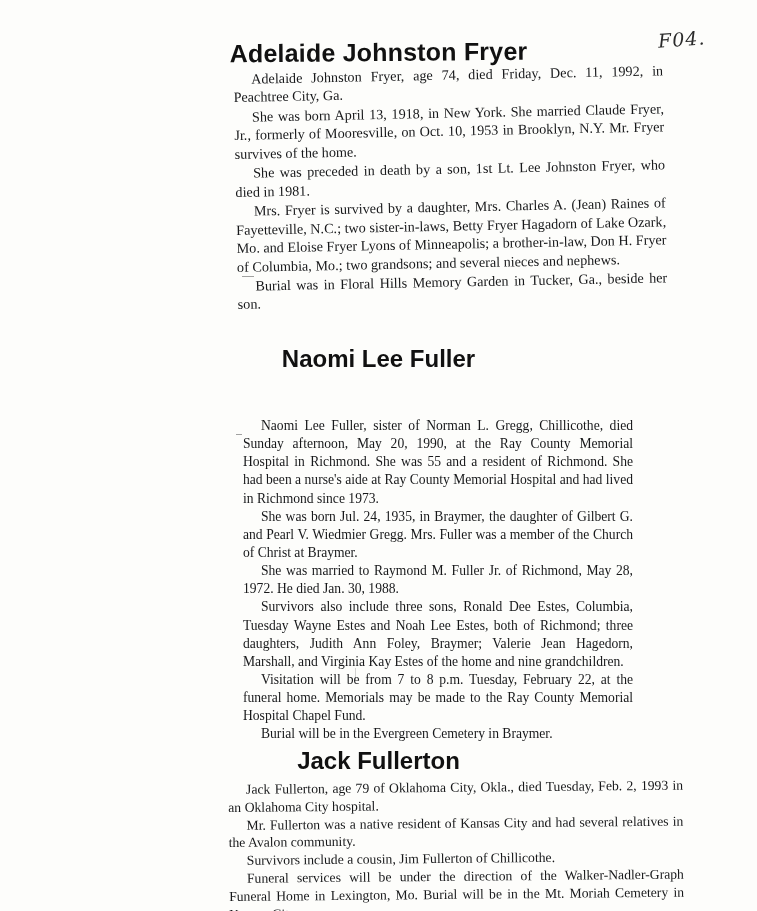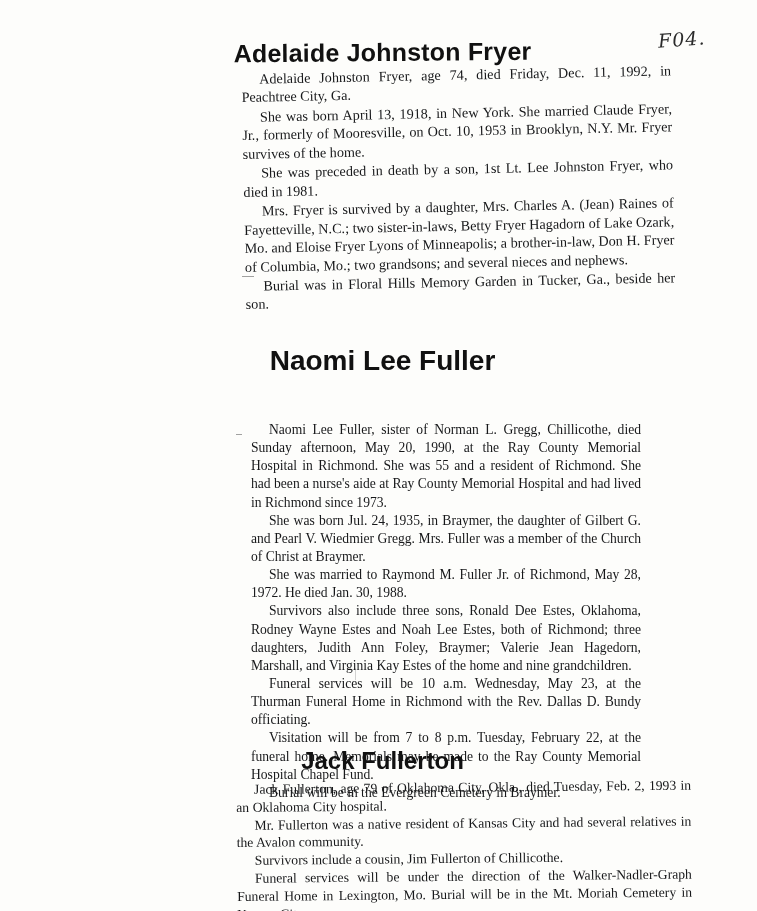--- a/index.html
+++ b/index.html
@@ -30,21 +30,21 @@
     font-family: "DejaVu Serif", serif;
     font-size: 19px;
     letter-spacing: 1px;
     color: #2b2b2b;
     transform: rotate(-4deg);
     font-style: italic;
   }
 
   .obit {
     position: absolute;
-    left: 8px;
+    left: 0;
     right: 0;
   }
 
   .obit-title {
     text-align: center;
     font-family: "Liberation Sans", sans-serif;
     font-weight: bold;
     color: #111;
   }
 
@@ -77,21 +77,21 @@
     transform: rotate(-1.15deg);
     transform-origin: left top;
   }
   #obit-fryer .obit-body p { margin-bottom: 1px; }
 
   
   #obit-fuller {
     top: 345px;
   }
   #obit-fuller .obit-title {
-    font-size: 28px;
+    font-size: 24px;
     margin-bottom: 7px;
   }
   #obit-fuller .obit-body {
     width: 390px;
     margin-left: 243px;
     font-size: 13.6px;
     line-height: 1.335;
     margin-top: 44px;
   }
 
@@ -156,22 +156,21 @@
       <p>Burial was in Floral Hills Memory Garden in Tucker, Ga., beside her son.</p>
     </div>
   </div>
 
   <div class="obit" id="obit-fuller">
     <div class="obit-title">Naomi Lee Fuller</div>
     <div class="obit-body">
       <p>Naomi Lee Fuller, sister of Norman L. Gregg, Chillicothe, died Sunday afternoon, May 20, 1990, at the Ray County Memorial Hospital in Richmond. She was 55 and a resident of Richmond. She had been a nurse's aide at Ray County Memorial Hospital and had lived in Richmond since 1973.</p>
       <p>She was born Jul. 24, 1935, in Braymer, the daughter of Gilbert G. and Pearl V. Wiedmier Gregg. Mrs. Fuller was a member of the Church of Christ at Braymer.</p>
       <p>She was married to Raymond M. Fuller Jr. of Richmond, May 28, 1972. He died Jan. 30, 1988.</p>
-      <p>Survivors also include three sons, Ronald Dee Estes, Oklahoma, Rodney Wayne Estes and Noah Lee Estes, both of Richmond; three daughters, Judith Ann Foley, Braymer; Valerie Jean Hagedorn, Marshall, and Virginia Kay Estes of the home and nine grandchildren.</p>
-      <p>Funeral services will be 10 a.m. Wednesday, May 23, at the Thurman Funeral Home in Richmond with the Rev. Dallas D. Bundy officiating.</p>
+      <p>Survivors also include three sons, Ronald Dee Estes, Columbia, Tuesday Wayne Estes and Noah Lee Estes, both of Richmond; three daughters, Judith Ann Foley, Braymer; Valerie Jean Hagedorn, Marshall, and Virginia Kay Estes of the home and nine grandchildren.</p>
       <p>Visitation will be from 7 to 8 p.m. Tuesday, February 22, at the funeral home. Memorials may be made to the Ray County Memorial Hospital Chapel Fund.</p>
       <p>Burial will be in the Evergreen Cemetery in Braymer.</p>
     </div>
   </div>
 
   <div class="obit" id="obit-fullerton">
     <div class="obit-title">Jack Fullerton</div>
     <div class="obit-body">
       <p>Jack Fullerton, age 79 of Oklahoma City, Okla., died Tuesday, Feb. 2, 1993 in an Oklahoma City hospital.</p>
       <p>Mr. Fullerton was a native resident of Kansas City and had several relatives in the Avalon community.</p>

